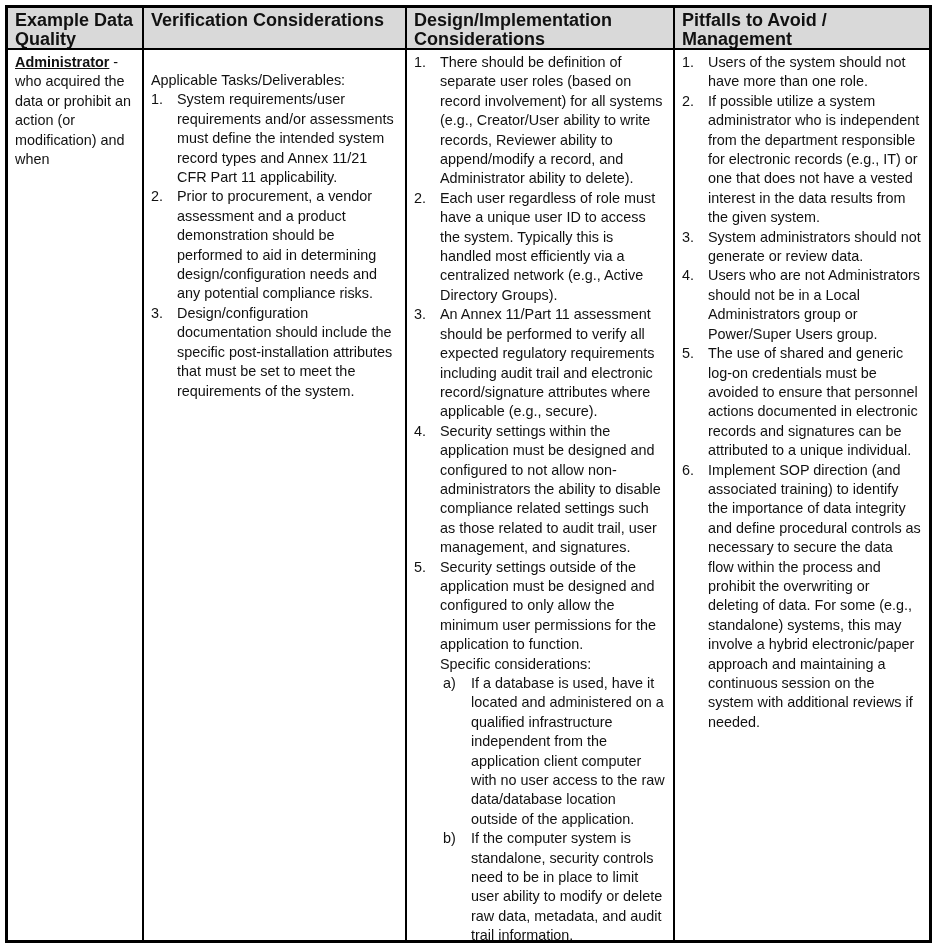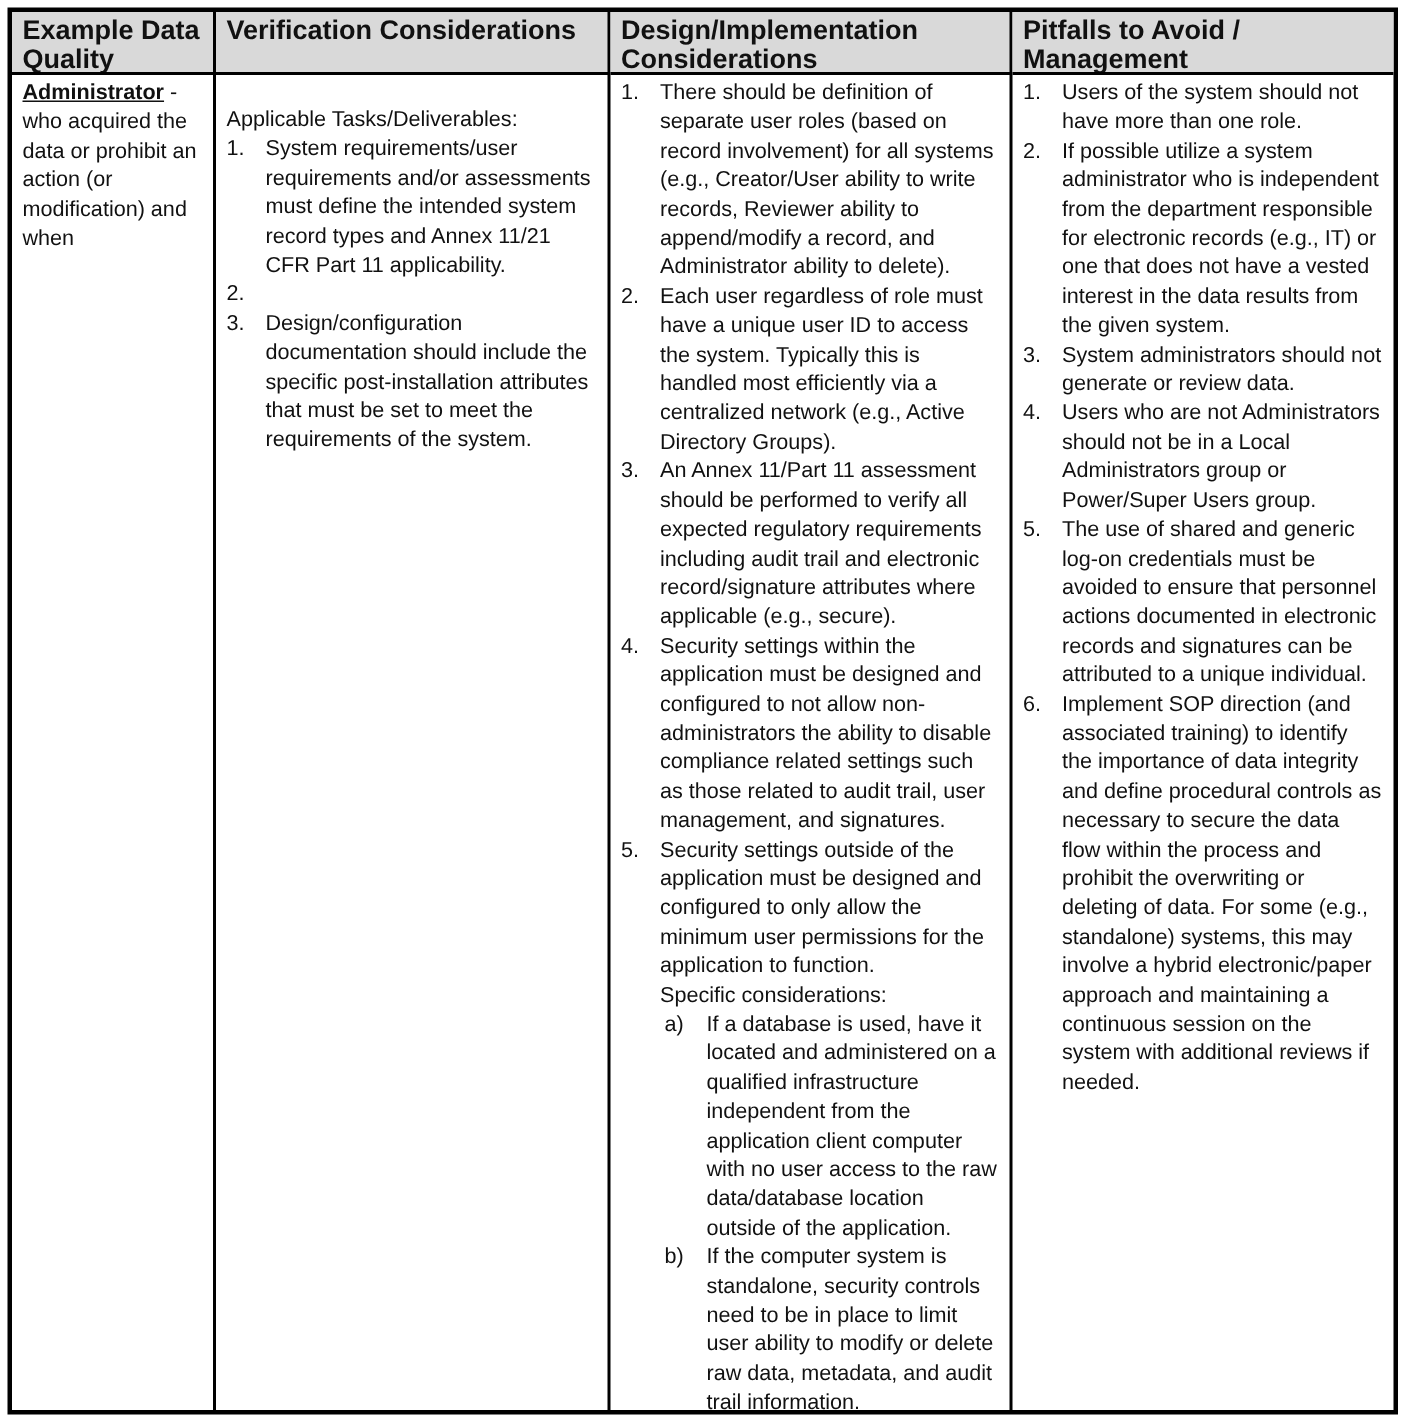--- a/index.html
+++ b/index.html
@@ -81,20 +81,21 @@
 
     <div class="cell body-cell">
       <div class="tasks-heading">Applicable Tasks/Deliverables:</div>
       <div>
           <div class="li">
             <span class="li-marker">1.</span>
             <span class="li-text">System requirements/user requirements and/or assessments must define the intended system record types and Annex 11/21 CFR Part 11 applicability.</span>
           </div>
           <div class="li">
             <span class="li-marker">2.</span>
+            <span class="li-text">Prior to procurement, a vendor assessment and a product demonstration should be performed to aid in determining design/configuration needs and any potential compliance risks.</span>
           </div>
           <div class="li">
             <span class="li-marker">3.</span>
             <span class="li-text">Design/configuration documentation should include the specific post-installation attributes that must be set to meet the requirements of the system.</span>
           </div>
         </div>
     </div>
 
     <div class="cell body-cell">
       <div>

